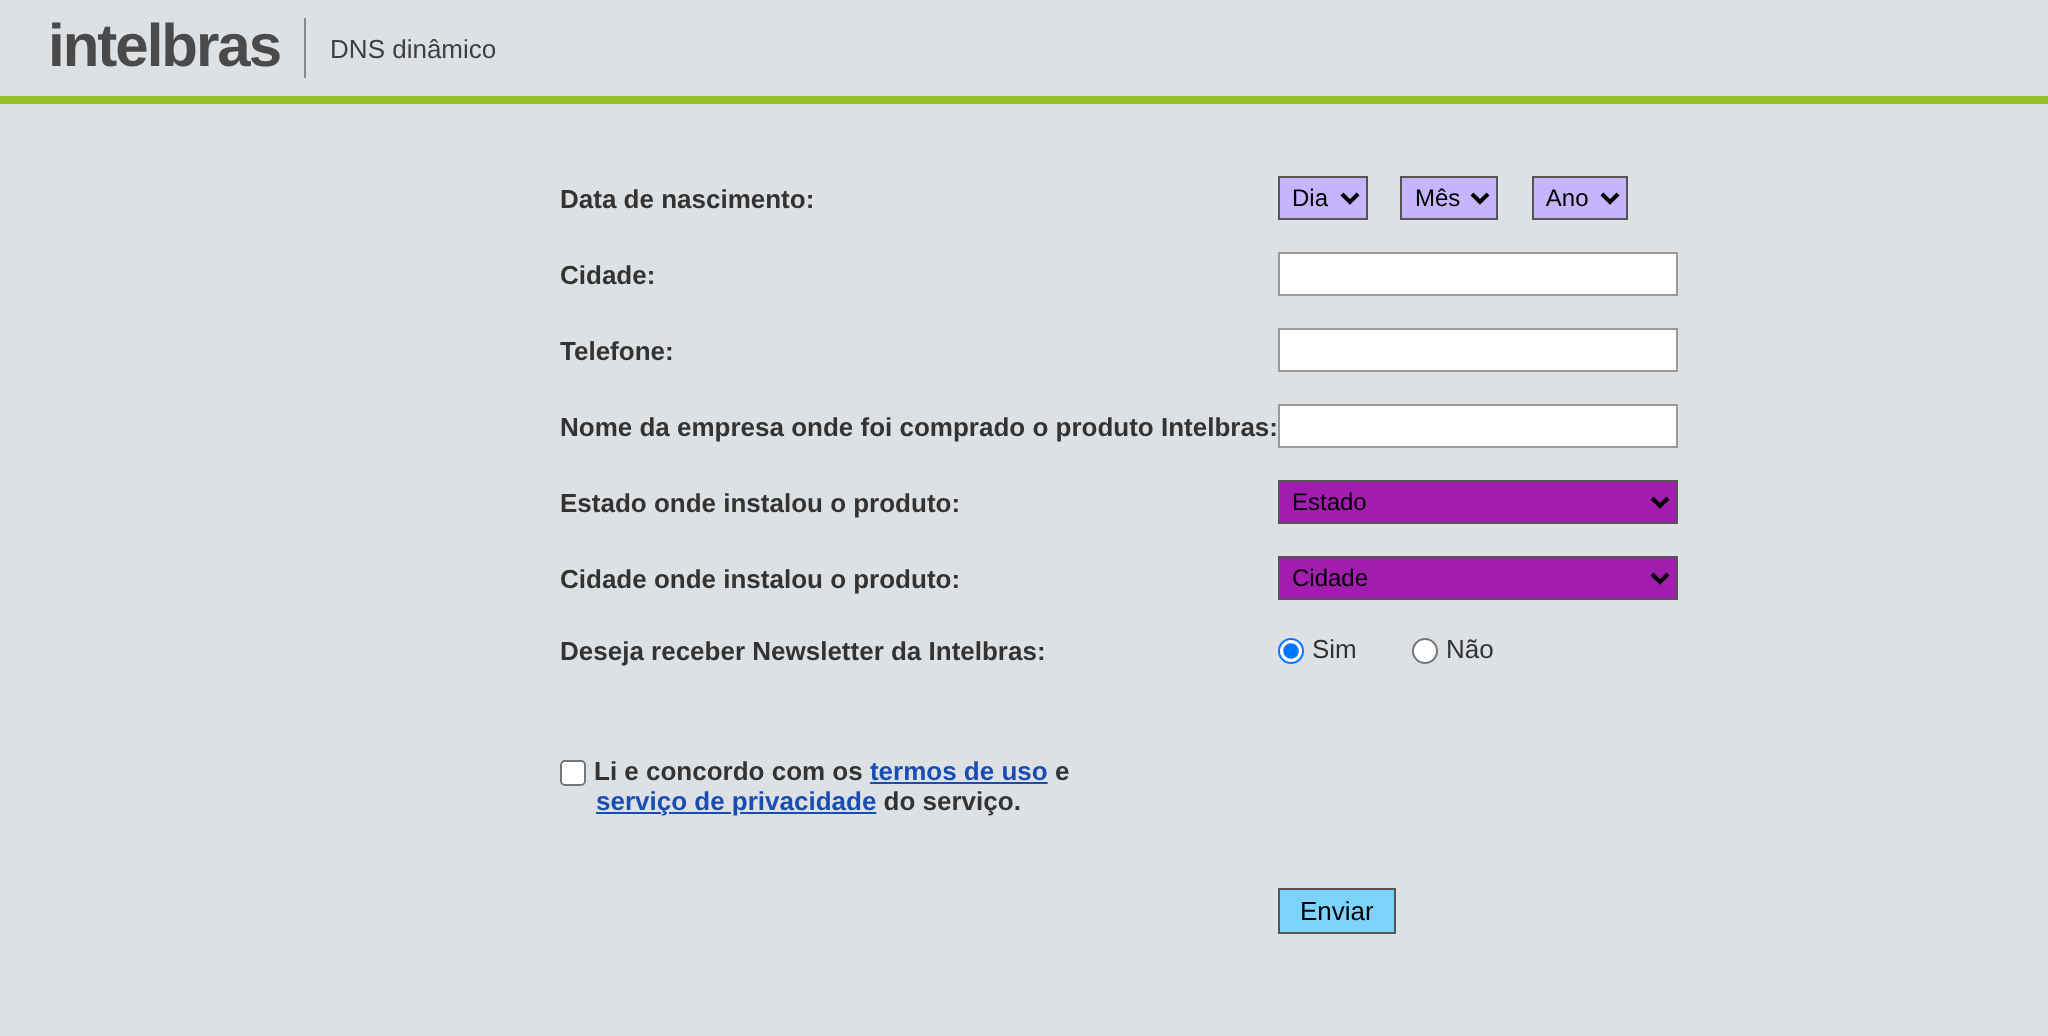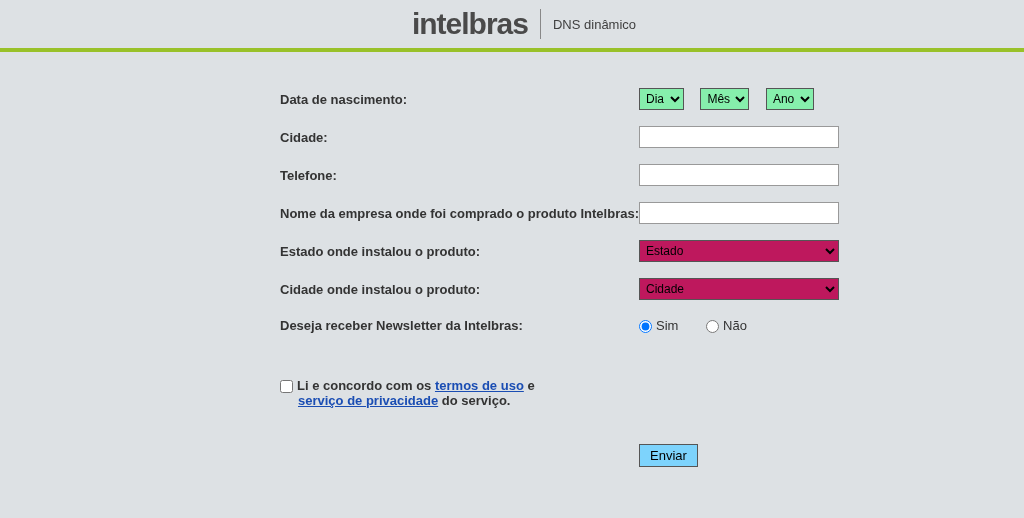--- a/index.html
+++ b/index.html
@@ -14,21 +14,20 @@
       height: 518px;
       overflow: hidden;
     }
     .header {
       background: #dde1e4;
       height: 52px;
       display: flex;
       align-items: center;
       padding-left: 24px;
       border-bottom: 4px solid #99c129;
-      justify-content: center;
     }
     .logo {
       font-family: Arial, sans-serif;
       font-size: 30px;
       font-weight: bold;
       color: #4a4a4a;
       letter-spacing: -1px;
     }
     .divider {
       width: 1px;
@@ -66,30 +65,30 @@
       width: 200px;
       height: 22px;
       border: 1px solid #999;
       background: #fff;
       font-size: 12px;
       padding: 0 4px;
     }
     .select-small {
       height: 22px;
       border: 1px solid #555;
-      background: #86efac;
+      background: #c4b5fd;
       font-size: 12px;
       margin-right: 12px;
       padding: 0 2px;
     }
     .select-wide {
       width: 200px;
       height: 22px;
       border: 1px solid #555;
-      background: #be185d;
+      background: #a21caf;
       font-size: 12px;
       padding: 0 2px;
     }
     .radio-group {
       font-size: 13px;
       color: #333;
     }
     .radio-group label {
       margin-right: 24px;
     }

